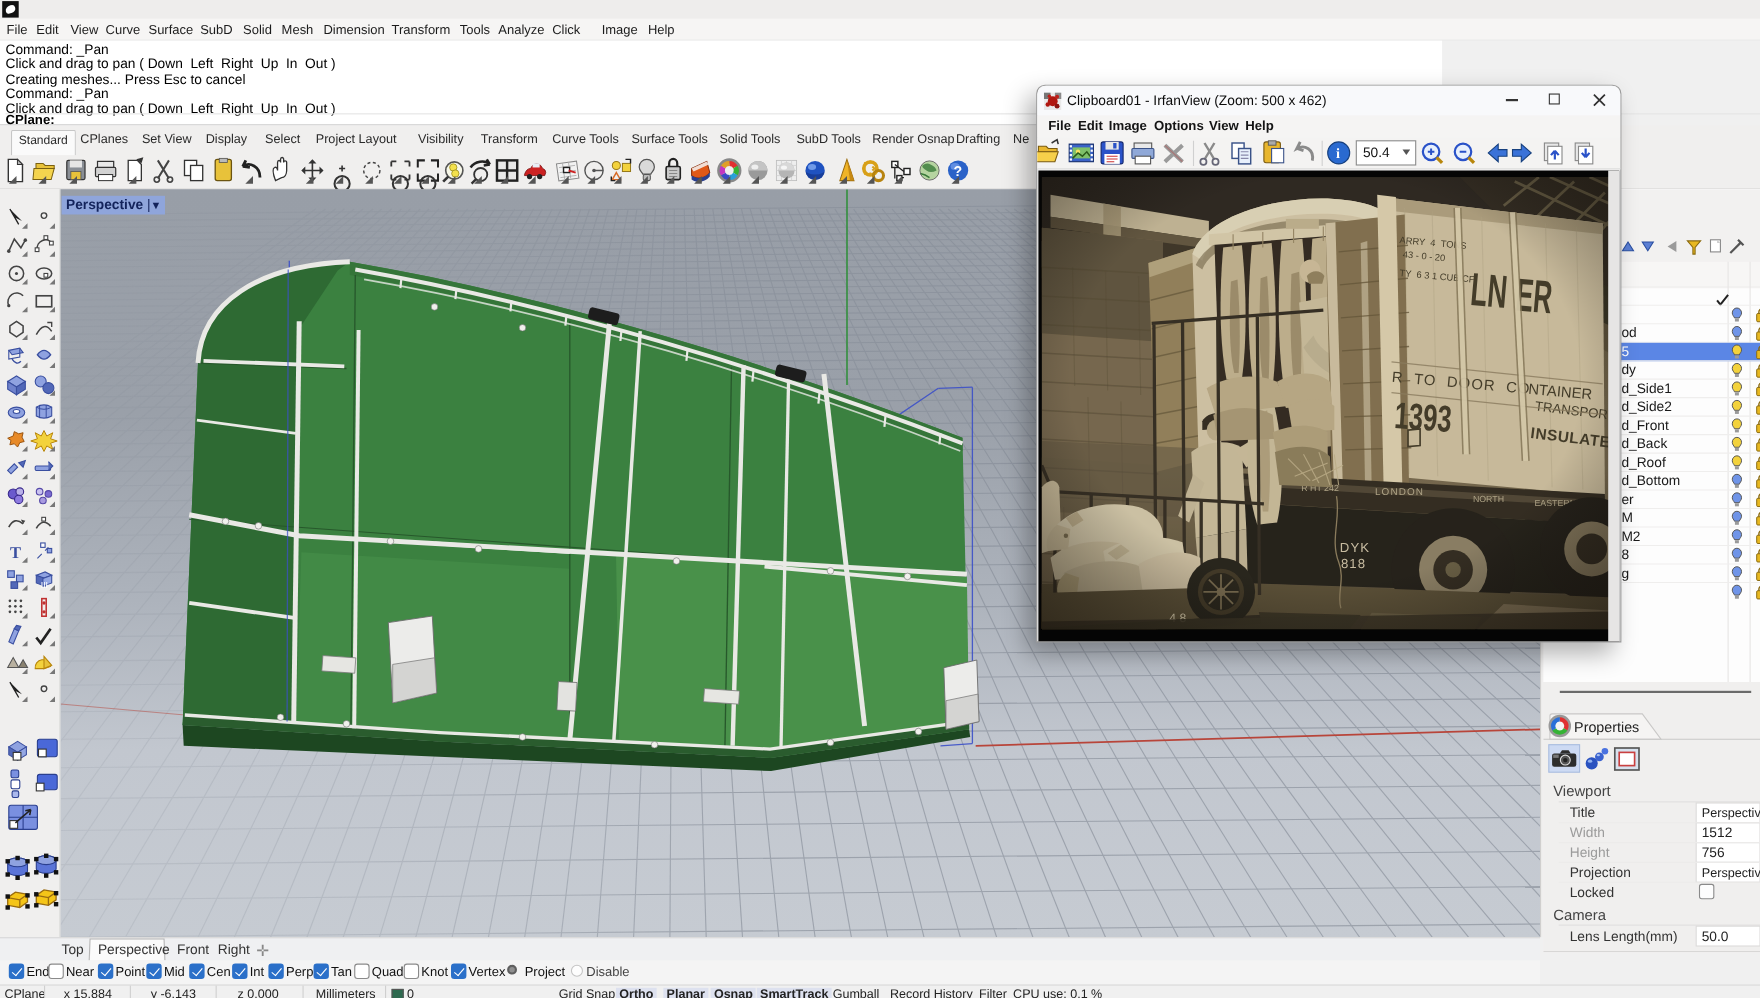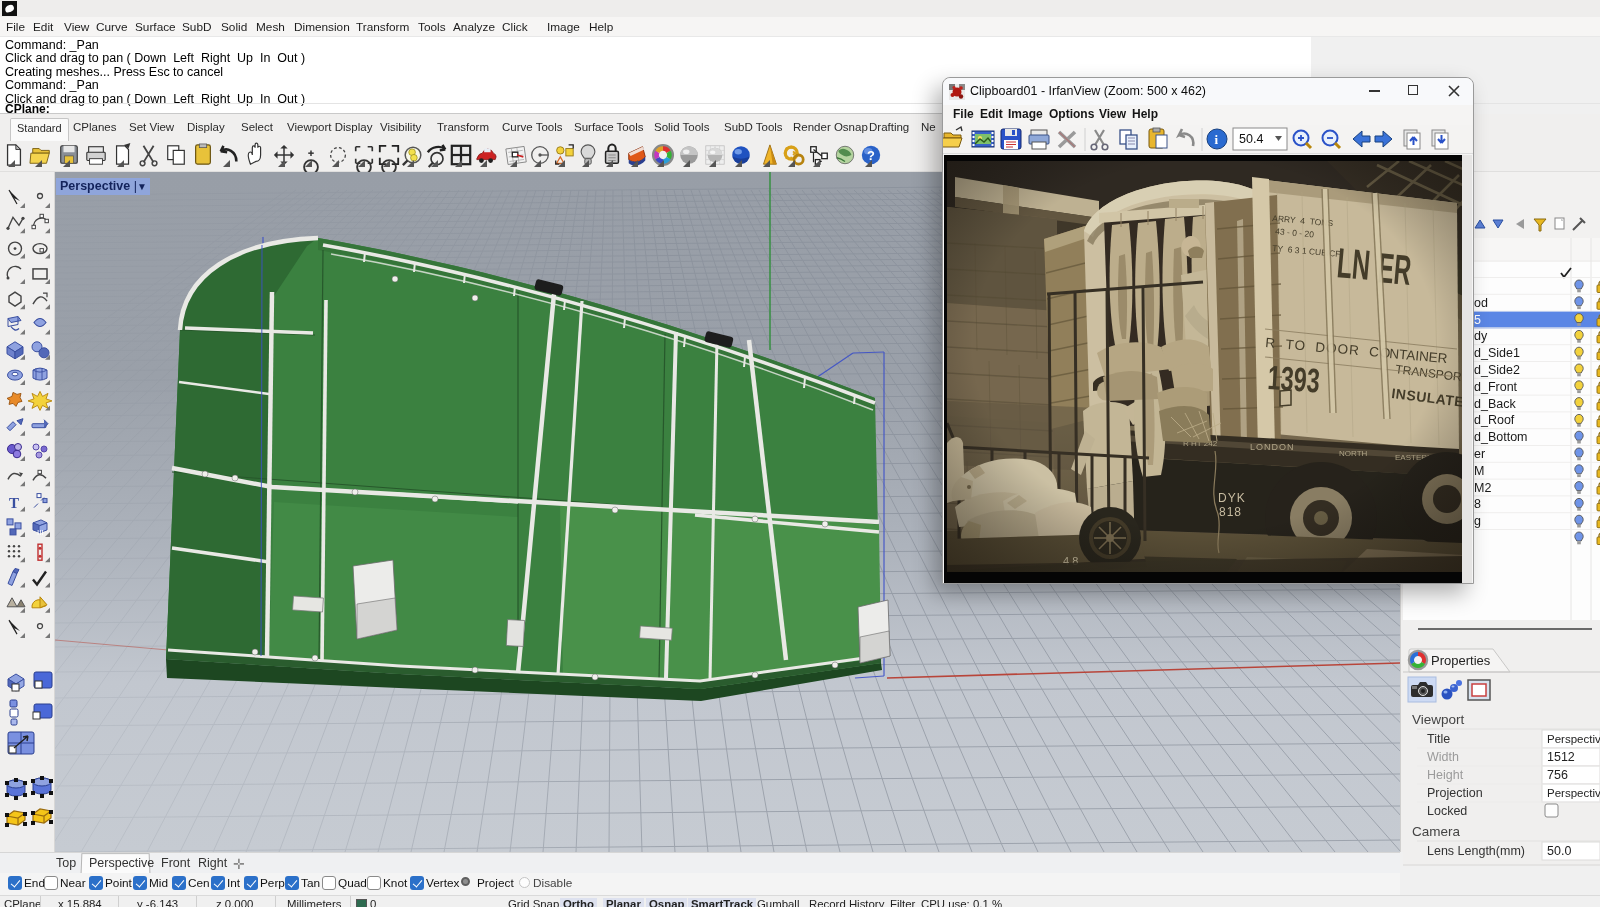--- a/index.html
+++ b/index.html
@@ -83,21 +83,21 @@
   <div id="cmdsep"></div>
   <div style="top:64.5px;font-weight:bold;font-size:12px">CPlane:</div>
 </div>
 
 <div id="tabrow" class="abs">
   <span class="active" style="left:10px;top:4px">Standard</span>
   <span style="left:73px">CPlanes</span>
       <span style="left:129px">Set View</span>
       <span style="left:187px">Display</span>
       <span style="left:241px">Select</span>
-      <span style="left:287px">Viewport Display</span>
+      <span style="left:287px">Project Layout</span>
       <span style="left:380px">Visibility</span>
       <span style="left:437px">Transform</span>
       <span style="left:502px">Curve Tools</span>
       <span style="left:574px">Surface Tools</span>
       <span style="left:654px">Solid Tools</span>
       <span style="left:724px">SubD Tools</span>
       <span style="left:793px">Render Osnap</span>
       <span style="left:869px">Drafting</span>
       <span style="left:921px">Ne</span>
 </div>

